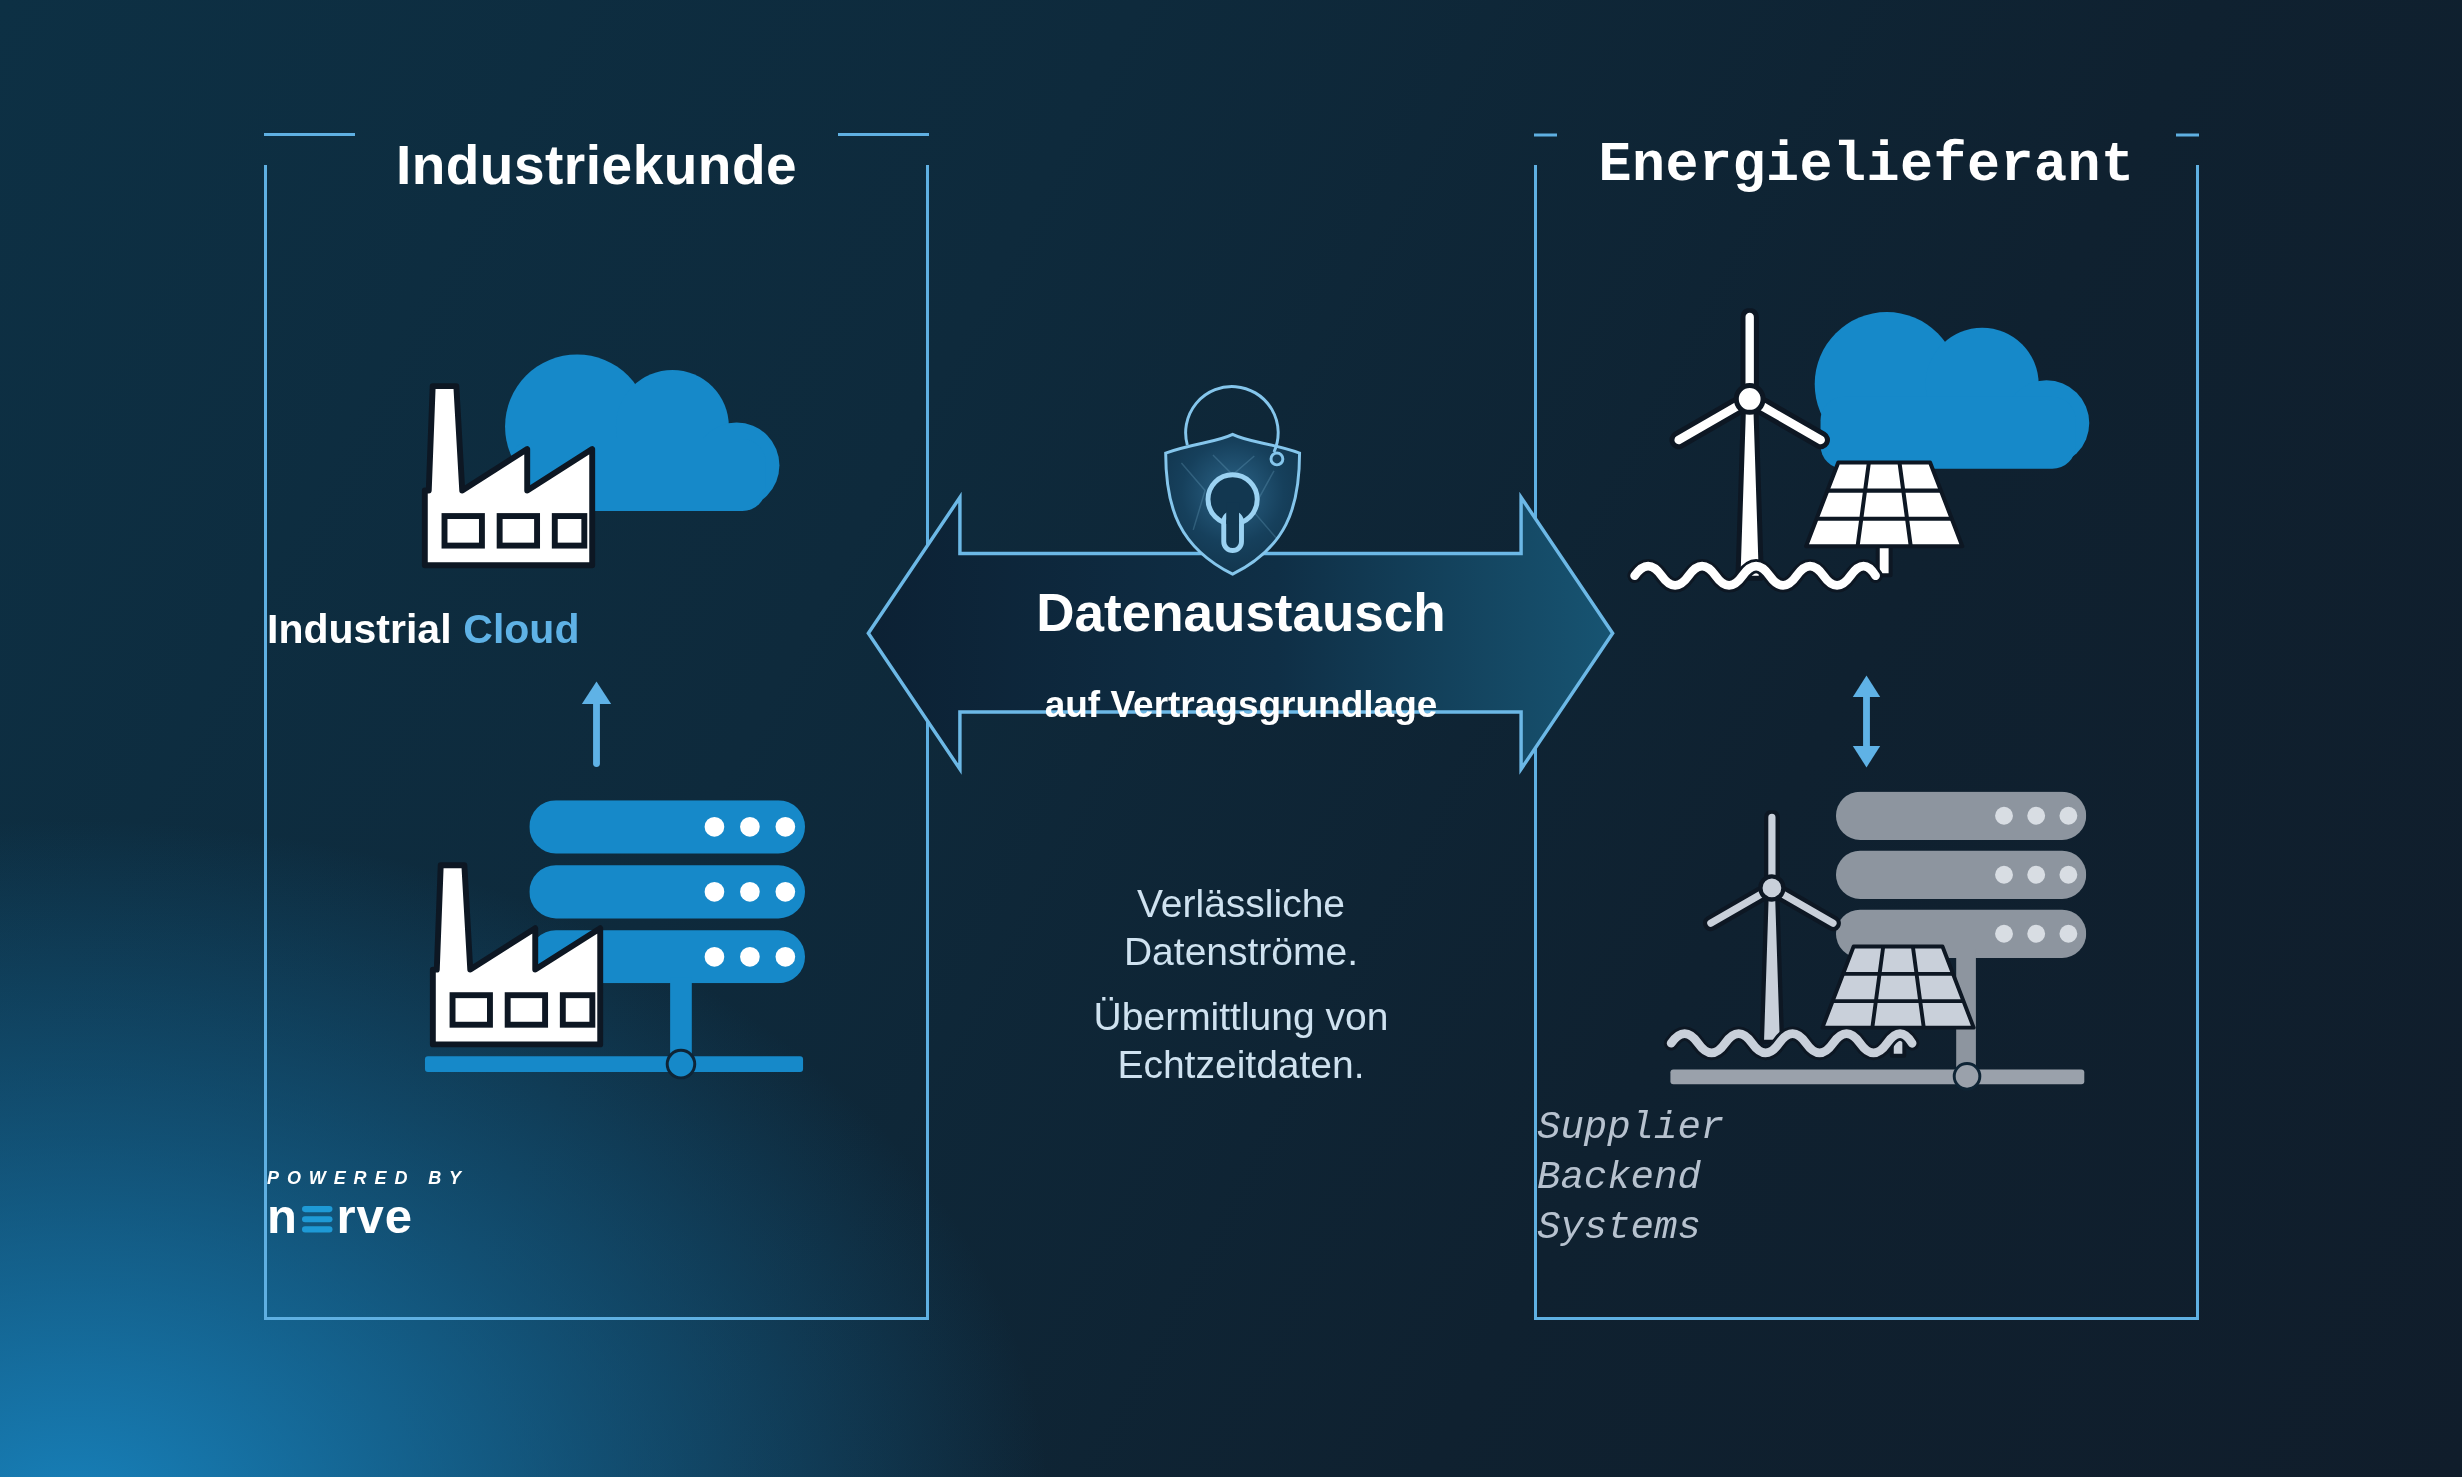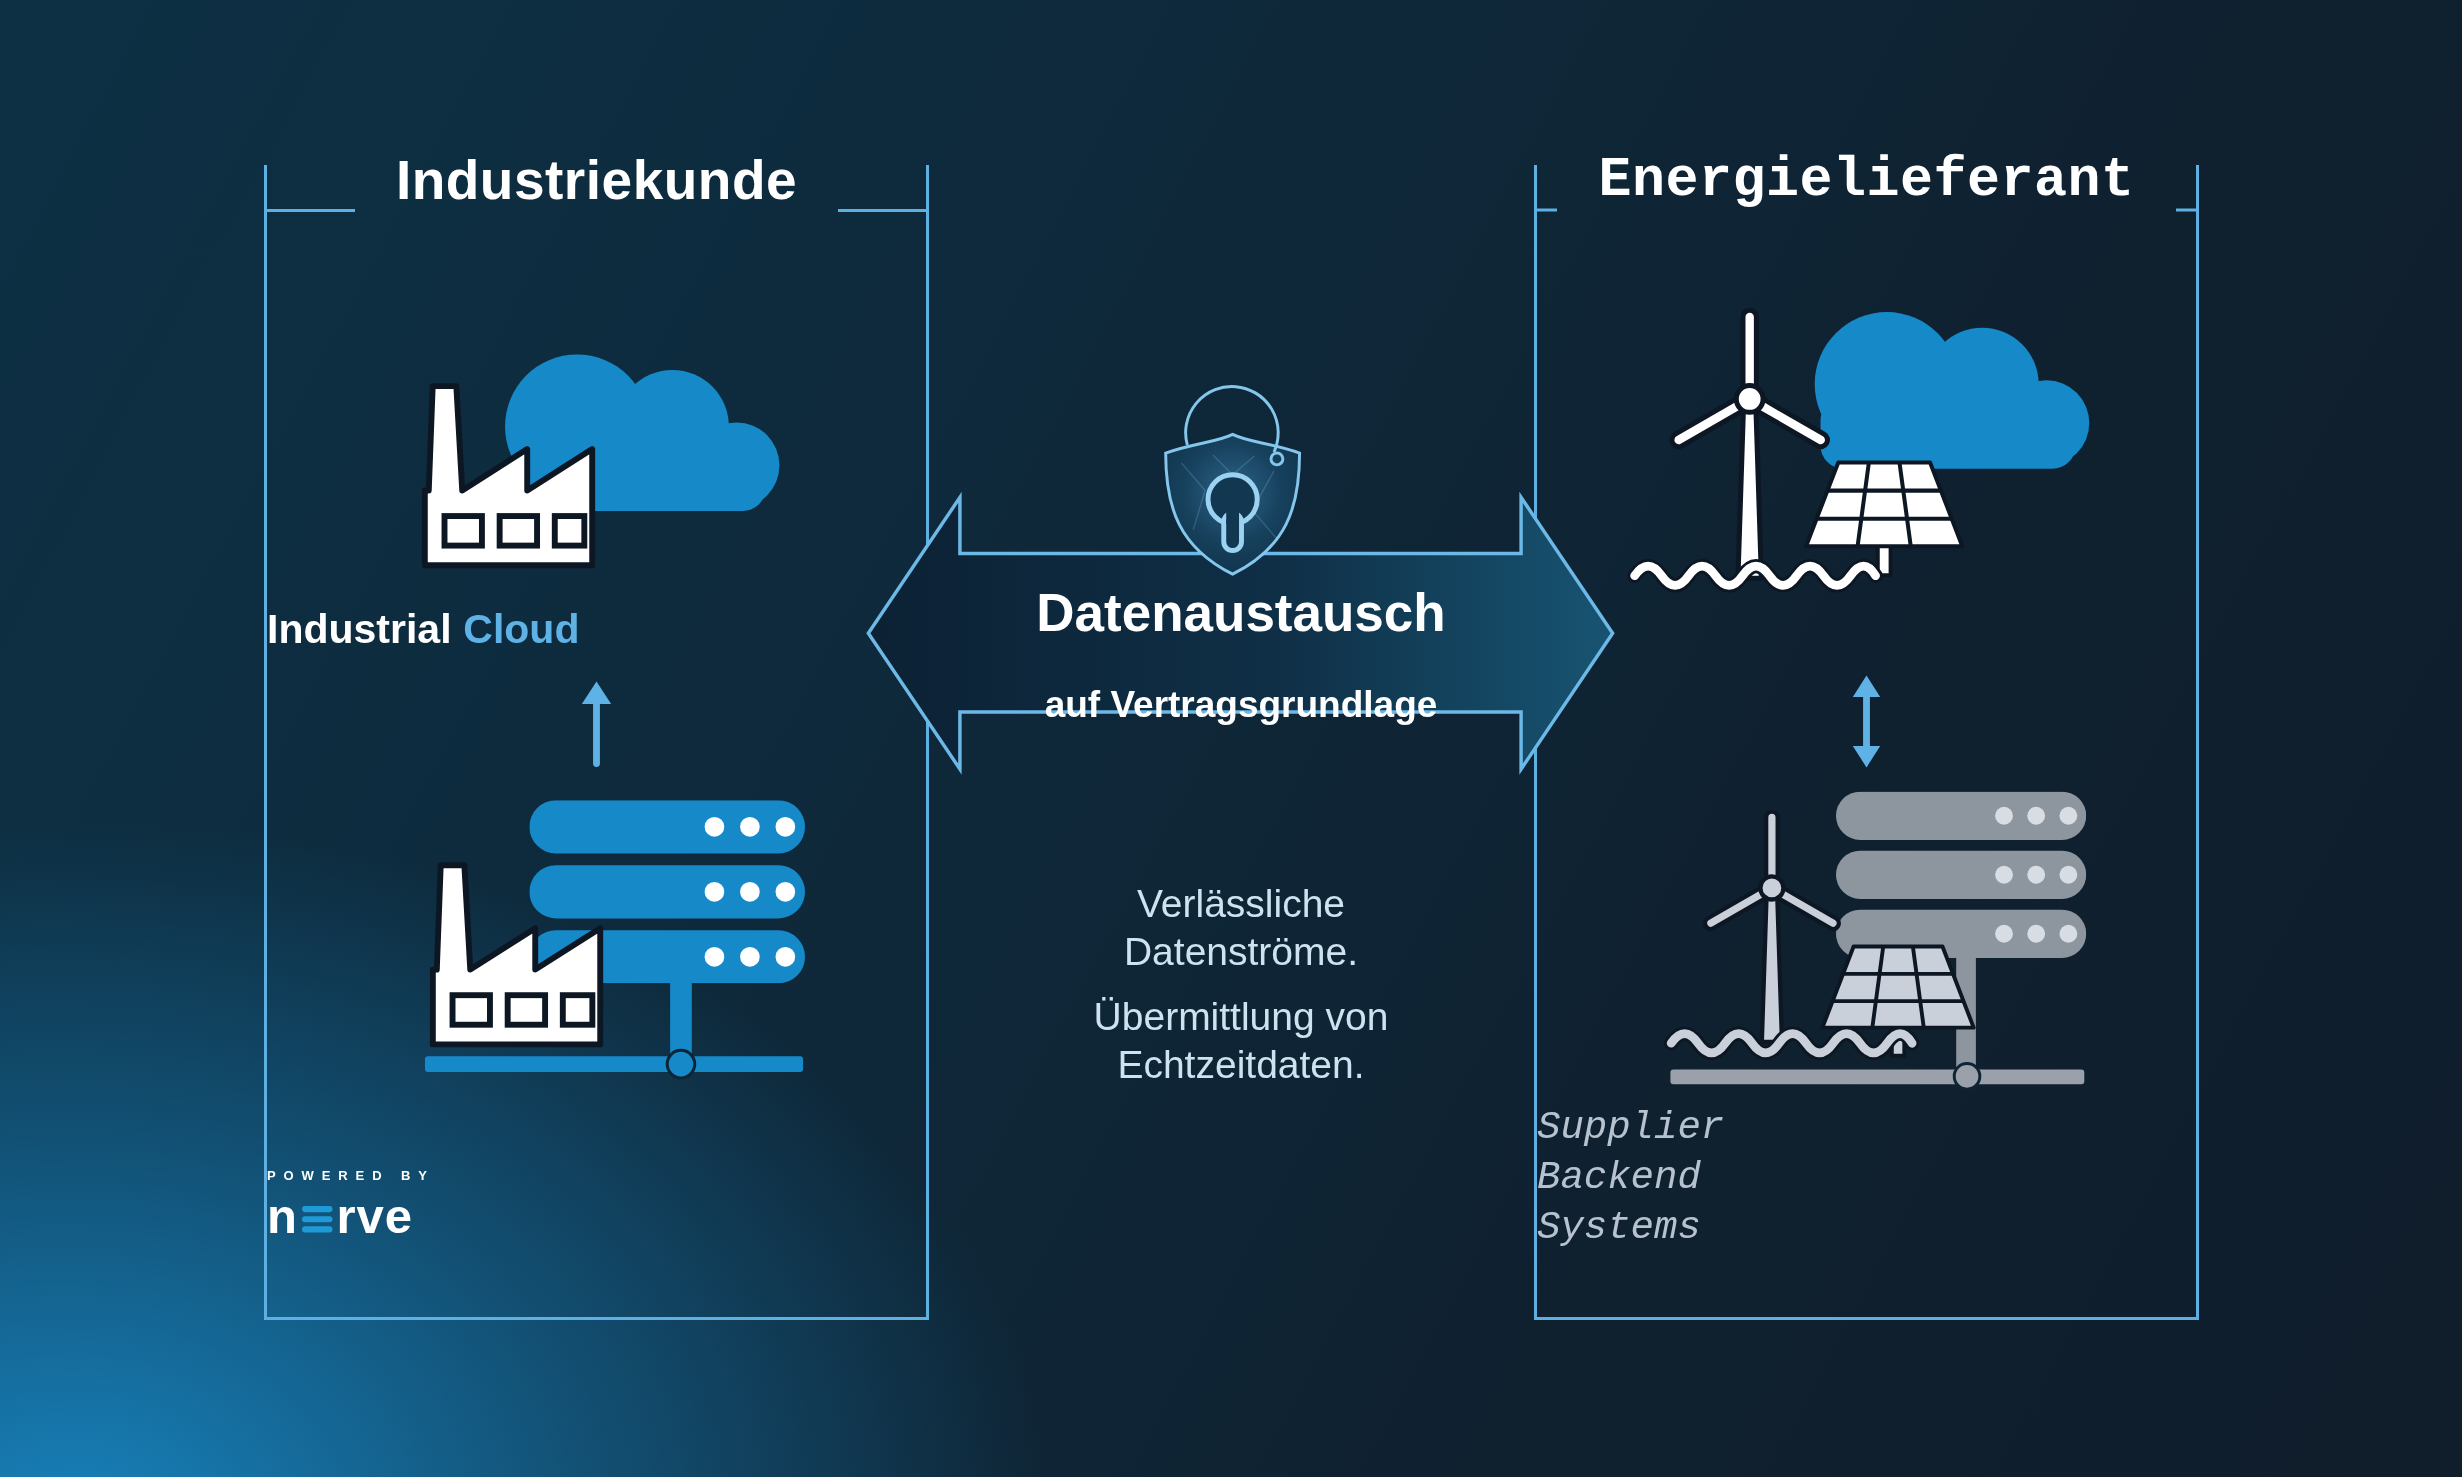--- a/index.html
+++ b/index.html
@@ -8,37 +8,37 @@
     font-family:"Liberation Sans",sans-serif;
     background:
       radial-gradient(1576px 1133px at 3% 103%, rgba(24,134,194,0.95) 0%, rgba(23,125,182,0.45) 34%, rgba(23,125,182,0) 62%),
       linear-gradient(118deg,#0d3044 0%,#0e2a3c 35%,#0f2130 68%,#101d2b 100%);
   }
   svg{display:block;}
   
   .panel{position:absolute;top:165px;width:665px;height:1155px;border:3px solid #5fb0e2;border-top:none;box-sizing:border-box;}
   #left-panel{left:264px;}
   #right-panel{left:1534px;font-family:Liberation Mono, monospace;}
-  .panel-top{position:absolute;top:15px;left:-3px;right:-3px;display:flex;align-items:flex-end;transform:translateY(-50%);}
+  .panel-top{position:absolute;top:0;left:-3px;right:-3px;display:flex;align-items:flex-start;transform:translateY(-50%);}
   .panel-top .seg{flex:1;height:3px;background:#5fb0e2;}
   .panel-title{margin:0 41px;font-size:55px;font-weight:700;color:#ffffff;white-space:nowrap;letter-spacing:0.5px;}
   .abs{position:absolute;}
   .centered{left:0;right:0;}
   .icon-label{font-size:41px;font-weight:700;color:#ffffff;}
   .icon-label .accent{color:#5fb2e6;margin-left:11.8px;}
   .backend-label{font-size:39px;font-style:italic;color:#b7c2cf;line-height:50px;white-space:pre-line;}
   
   .arrow-text{position:absolute;left:965px;top:589px;width:552px;text-align:center;z-index:6;color:#ffffff;}
   .arrow-line1{font-size:53px;font-weight:700;line-height:47px;}
   .arrow-line2{font-size:37px;font-weight:700;line-height:47px;margin-top:45px;}
   .benefits{position:absolute;left:965px;top:880px;width:552px;text-align:center;z-index:4;}
   .benefit{font-size:39px;line-height:48px;color:#cfe2f0;white-space:pre-line;margin:0 0 16.7px 0;}
   .overlay-svg{position:absolute;left:827px;top:372px;z-index:5;}
   
-  .powered{font-size:13px;font-weight:700;letter-spacing:7.9px;color:#ffffff;}
+  .powered{font-size:18px;font-weight:700;font-style:italic;letter-spacing:7.9px;color:#ffffff;}
   .nerve{font-size:49px;font-weight:700;color:#ffffff;letter-spacing:1px;display:inline-flex;align-items:center;}
   .nerve-e{width:32.5px;height:32.5px;margin:5.9px 3px 0 3px;}
   .nerve-e rect{fill:#1e9ad6;}
   .hidden-defs{position:absolute;width:0;height:0;overflow:hidden;}
 </style>
 </head>
 <body>
 
 <svg class="hidden-defs" aria-hidden="true">
   <defs>

